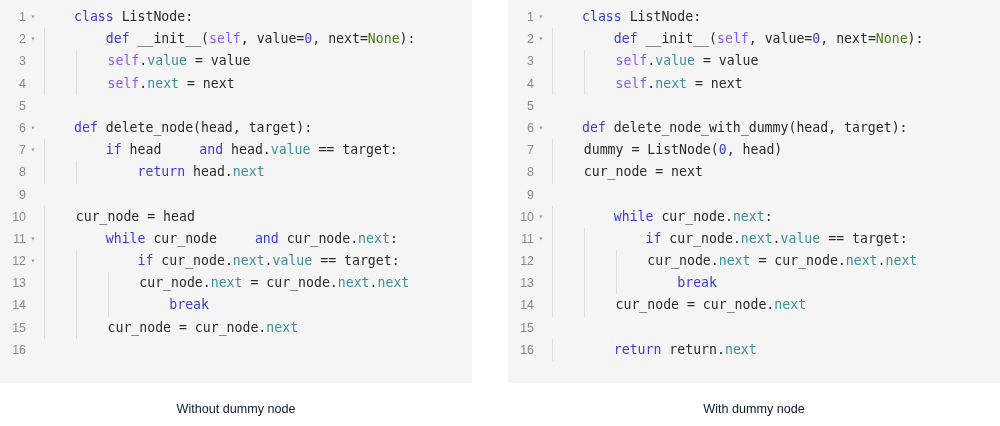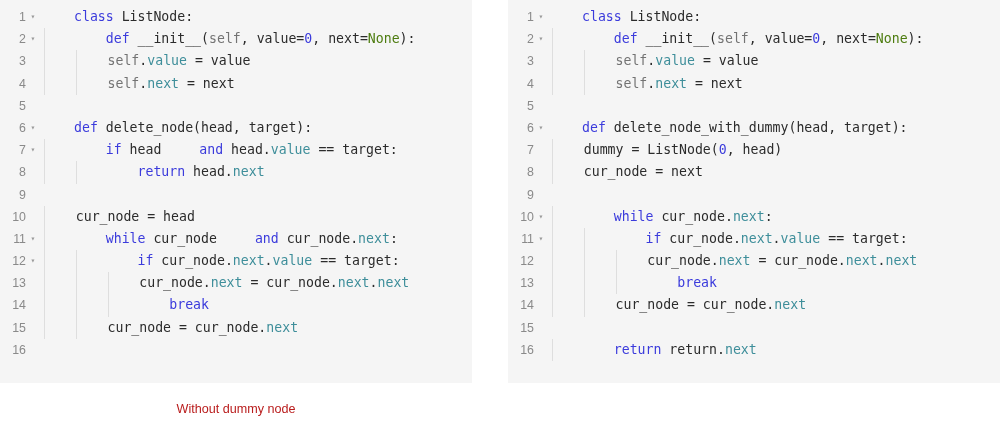--- a/index.html
+++ b/index.html
@@ -84,27 +84,27 @@
     position: absolute;
     top: 0; bottom: 0;
     width: 1px;
     background: #dedede;
   }
 
   
   .kw  { color: #3b3bdc; margin-left: 30px; }
   .bi  { color: #4d7c0f; }
   .num { color: #3b3bdc; }
-  .slf { color: #737373; }
+  .slf { color: #8b5cf6; }
   .attr{ color: #3e8e9a; }
   .pln { color: #2b2b2b; }
 
   .caption {
     text-align: center;
-    color: #b91c1c;
+    color: #0f172a;
     font-size: 12.6px;
     font-family: "Liberation Sans", sans-serif;
     margin-top: 19px;
   }
 </style>
 </head>
 <body>
 
 <div class="page">
 
@@ -142,15 +142,16 @@
         <div class="code-line"><span class="ln">8</span><span class="fold empty"></span><span class="code-text"><span class="guides"><span class="guide" style="left: 4px;"></span></span><span class="pln">    cur_node = next</span></span></div>
         <div class="code-line"><span class="ln">9</span><span class="fold empty"></span><span class="code-text"></span></div>
         <div class="code-line"><span class="ln">10</span><span class="fold">▾</span><span class="code-text"><span class="guides"><span class="guide" style="left: 4px;"></span></span><span class="pln">    </span><span class="kw">while</span><span class="pln"> cur_node.</span><span class="attr">next</span><span class="pln">:</span></span></div>
         <div class="code-line"><span class="ln">11</span><span class="fold">▾</span><span class="code-text"><span class="guides"><span class="guide" style="left: 4px;"></span><span class="guide" style="left: 35.76px;"></span></span><span class="pln">        </span><span class="kw">if</span><span class="pln"> cur_node.</span><span class="attr">next</span><span class="pln">.</span><span class="attr">value</span><span class="pln"> == target:</span></span></div>
         <div class="code-line"><span class="ln">12</span><span class="fold empty"></span><span class="code-text"><span class="guides"><span class="guide" style="left: 4px;"></span><span class="guide" style="left: 35.76px;"></span><span class="guide" style="left: 67.52px;"></span></span><span class="pln">            cur_node.</span><span class="attr">next</span><span class="pln"> = cur_node.</span><span class="attr">next</span><span class="pln">.</span><span class="attr">next</span></span></div>
         <div class="code-line"><span class="ln">13</span><span class="fold empty"></span><span class="code-text"><span class="guides"><span class="guide" style="left: 4px;"></span><span class="guide" style="left: 35.76px;"></span><span class="guide" style="left: 67.52px;"></span></span><span class="pln">            </span><span class="kw">break</span></span></div>
         <div class="code-line"><span class="ln">14</span><span class="fold empty"></span><span class="code-text"><span class="guides"><span class="guide" style="left: 4px;"></span><span class="guide" style="left: 35.76px;"></span></span><span class="pln">        cur_node = cur_node.</span><span class="attr">next</span></span></div>
         <div class="code-line"><span class="ln">15</span><span class="fold empty"></span><span class="code-text"></span></div>
         <div class="code-line"><span class="ln">16</span><span class="fold empty"></span><span class="code-text"><span class="guides"><span class="guide" style="left: 4px;"></span></span><span class="pln">    </span><span class="kw">return</span><span class="pln"> return.</span><span class="attr">next</span></span></div>
       </div>
+    <div class="caption">With dummy node</div>
   </div>
 
 </div>
 
 </body></html>

